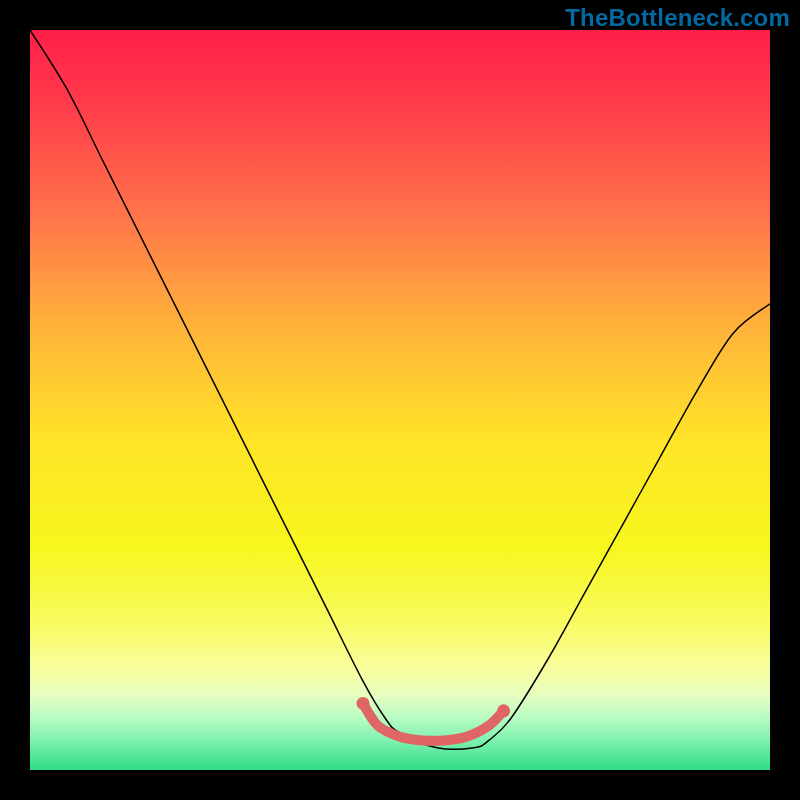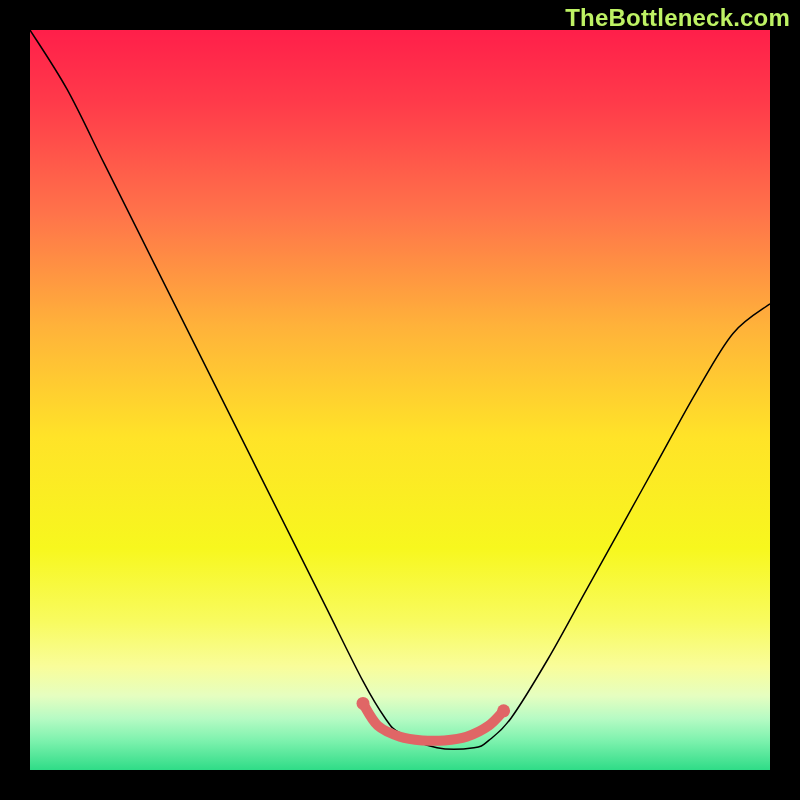--- a/index.html
+++ b/index.html
@@ -5,21 +5,21 @@
   * { margin: 0; padding: 0; box-sizing: border-box; }
   html, body { width: 800px; height: 800px; background: #000; overflow: hidden; }
   .container { position: relative; width: 800px; height: 800px; background: #000; }
   .watermark {
     position: absolute;
     top: 4px;
     right: 10px;
     font-family: Arial, Helvetica, sans-serif;
     font-size: 24px;
     font-weight: 600;
-    color: #bef264;
+    color: #0369a1;
     letter-spacing: 0.2px;
     z-index: 10;
   }
   .plot-outer {
     position: absolute;
     left: 30px;
     top: 30px;
     width: 740px;
     height: 740px;
     background: #000;

